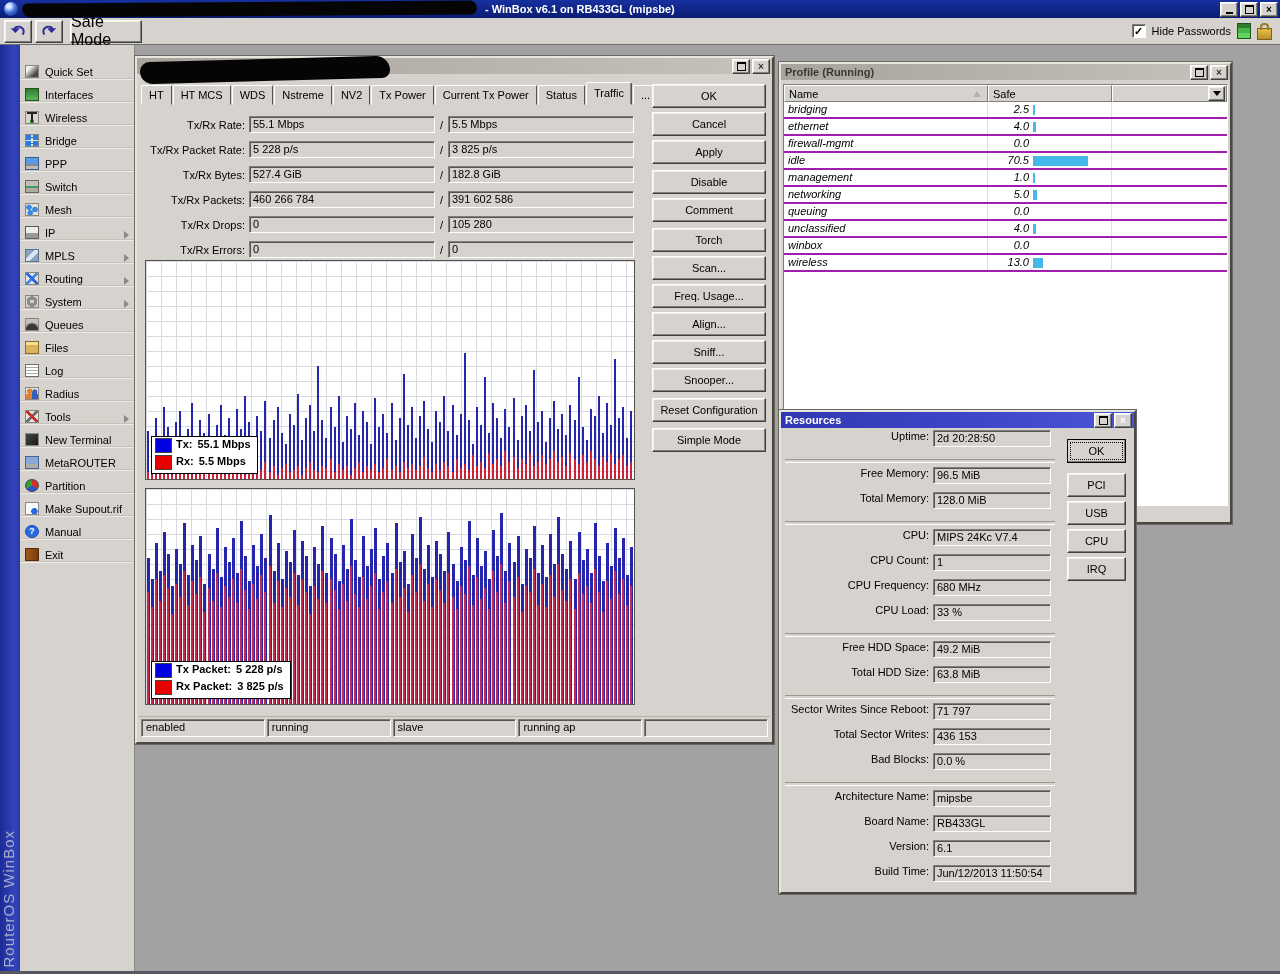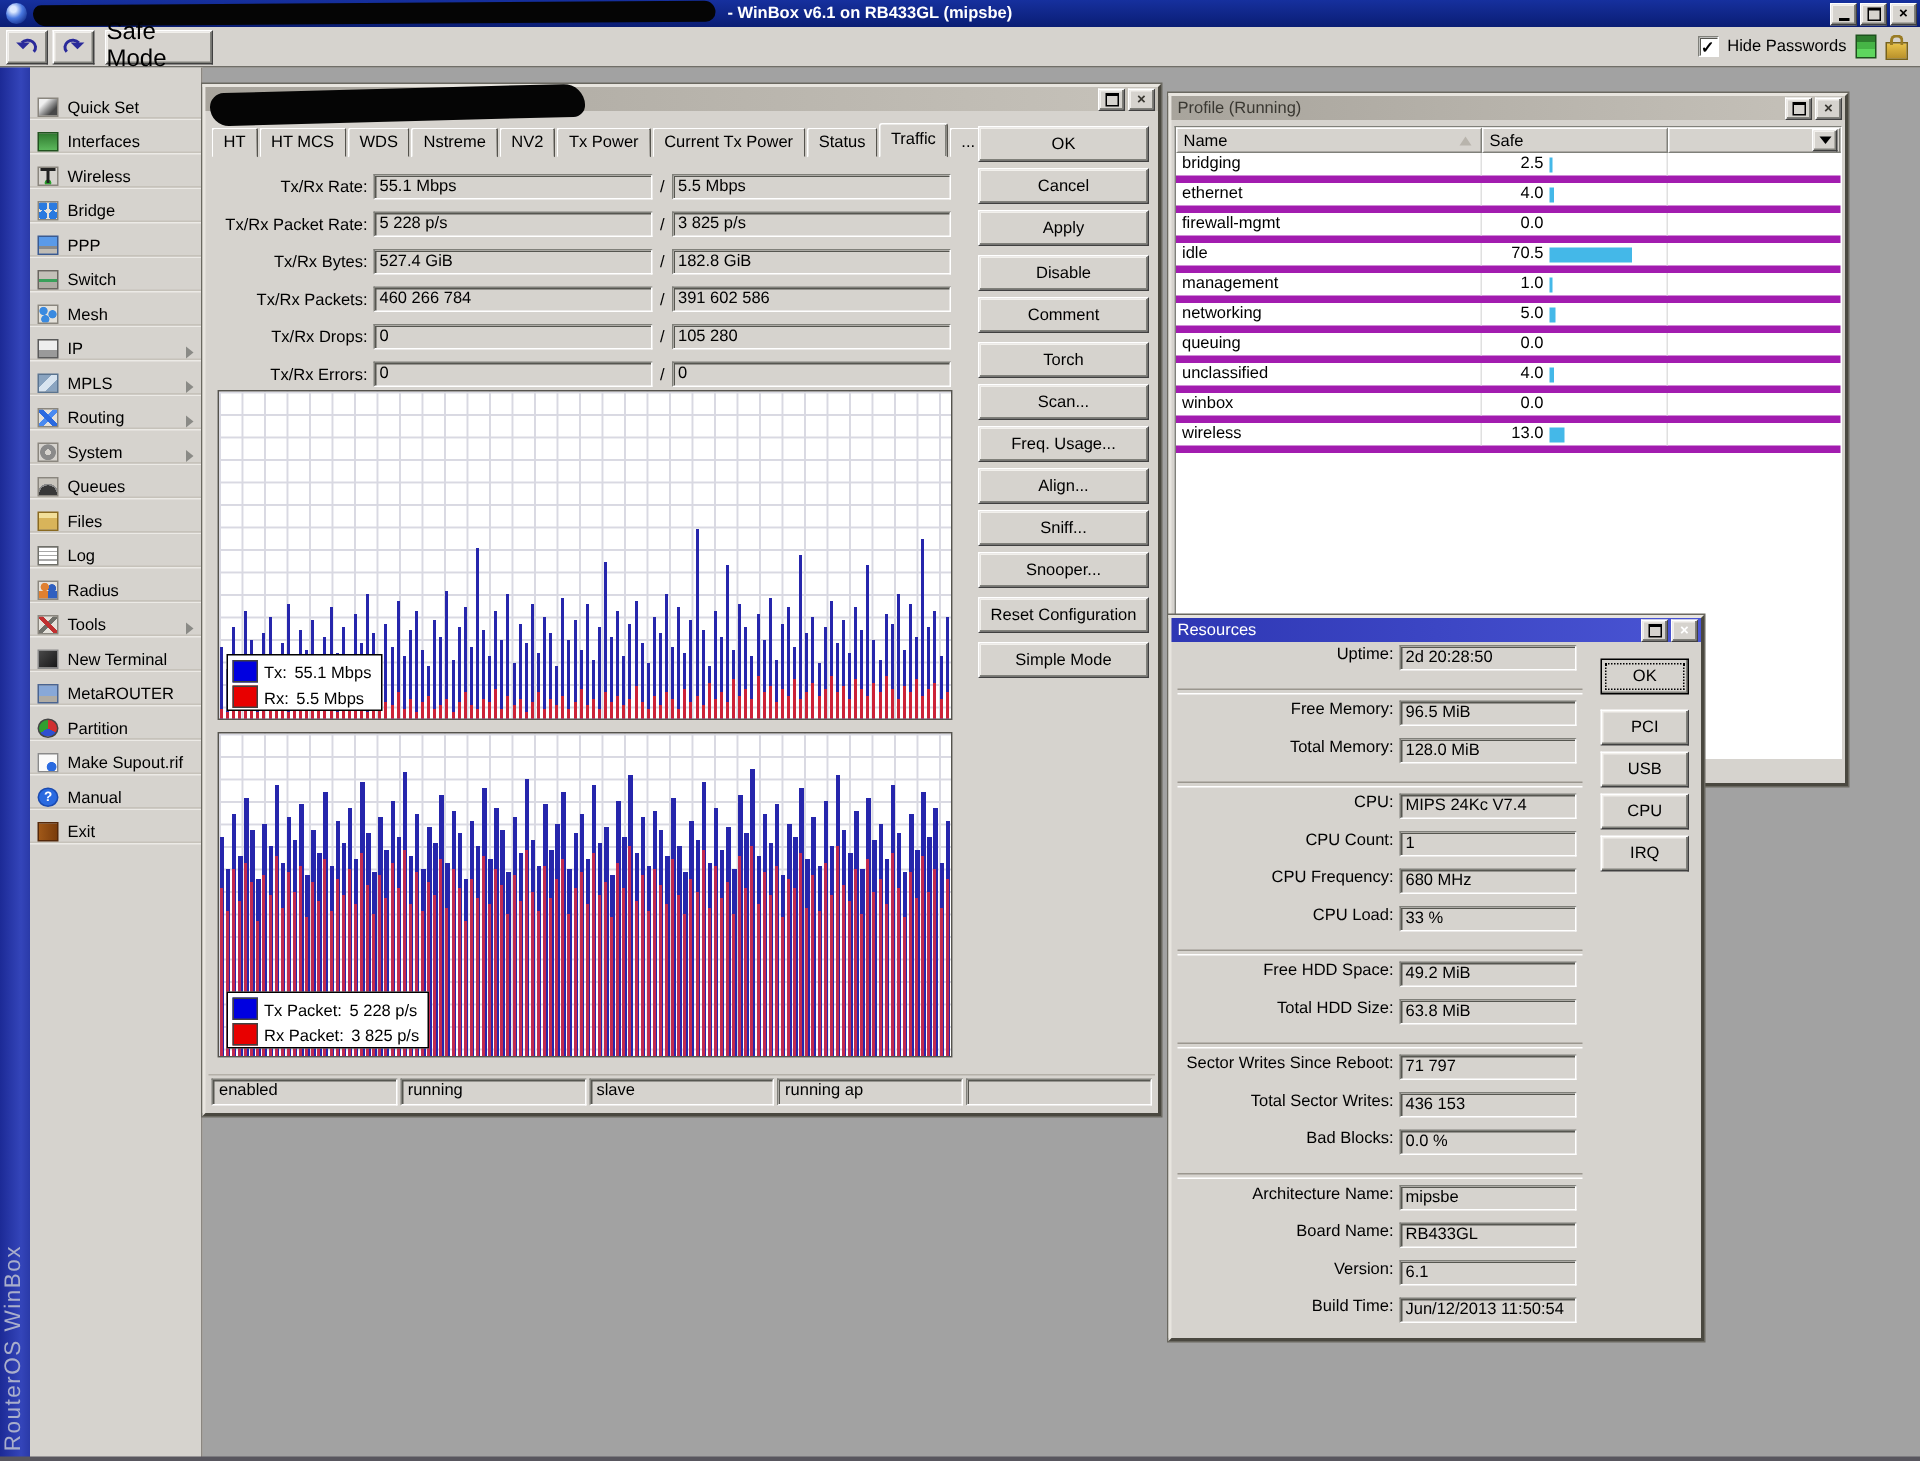--- a/index.html
+++ b/index.html
@@ -6,21 +6,21 @@
   #screen{position:relative;width:1280px;height:974px;overflow:hidden;
     font-family:"Liberation Sans",sans-serif;font-size:11px;color:#000;background:#a2a2a2;padding-left:39px;}
   
   .btn3d{background:#d6d3ce;border:1px solid;border-color:#ffffff #404040 #404040 #ffffff;
     box-shadow:inset -1px -1px 0 #80807a,inset 1px 1px 0 #f2f0ec;display:flex;align-items:center;justify-content:center;cursor:default;}
   .sunken{background:#d6d3ce;border:1px solid;border-color:#80807a #ffffff #ffffff #80807a;
     box-shadow:inset 1px 1px 0 #565650;}
   .win{position:absolute;background:#d6d3ce;border:2px solid;border-color:#e8e5df #4a4840 #4a4840 #e8e5df;
     box-shadow:0 0 0 1px #6a6860;}
   .tbar{height:16px;display:flex;align-items:center;padding:0 2px;position:relative;}
-  .tbar .t-text{font-weight:normal;padding-left:2px;white-space:nowrap;}
+  .tbar .t-text{font-weight:bold;padding-left:2px;white-space:nowrap;}
   .tbar-grey{background:linear-gradient(90deg,#a8a49c,#c6c2ba);color:#3a3832;}
   .tbar-blue{background:linear-gradient(90deg,#2e37b4,#4a55d4);color:#fff;}
   .wbtns{margin-left:auto;display:flex;gap:2px;}
   .wbtn{width:16px;height:13px;font-size:10px;font-weight:bold;line-height:11px;}
   .g-restore{width:7px;height:6px;border:1px solid #000;border-top-width:2px;display:block;}
   .g-min{width:7px;height:2px;background:#000;display:block;margin-top:7px;}
   
   #apptitle{position:absolute;left:0;top:0;width:1280px;height:18px;
     background:linear-gradient(#16309e,#0a1d74);color:#fff;font-weight:bold;display:flex;align-items:center;padding:0 2px;box-sizing:border-box;}
   .app-icon{width:14px;height:14px;border-radius:50%;margin:0 4px 0 2px;
@@ -88,38 +88,38 @@
   #dlgbtns{position:absolute;left:515px;top:26px;width:112px;}
   .dbtn{width:112px;height:22px;margin-bottom:4px;font-size:11px;}
   .dgroup{margin-bottom:6px;}
   .chart{position:absolute;left:8px;width:490px;background:#fff;border:1px solid #55534d;box-sizing:border-box;
     background-image:linear-gradient(#d9d9e2 1px,transparent 1px),linear-gradient(90deg,#d9d9e2 1px,transparent 1px);
     background-size:15px 15px;}
   #chart1{top:202px;height:220px;}
   #chart2{top:430px;height:217px;}
   .chart svg{position:absolute;left:0;top:0;width:100%;height:100%;}
   .legend{position:absolute;left:5px;bottom:5px;background:#fff;border:1px solid #000;padding:1px 6px 1px 3px;z-index:3;}
-  .lrow{display:flex;align-items:flex-end;height:17px;white-space:nowrap;}
+  .lrow{display:flex;align-items:flex-start;height:17px;white-space:nowrap;font-weight:bold;}
   .lswatch{width:15px;height:13px;border:1px solid #404040;margin-right:4px;flex:none;}
   .llabel{margin-right:5px;}
   #statusrow{position:absolute;left:2px;right:2px;bottom:4px;height:22px;display:flex;gap:2px;padding:2px;box-sizing:border-box;border-top:1px solid #b4b0a8;}
   .scell{flex:1;height:16px;line-height:15px;padding:0 4px;}
   
   #profile{left:779px;top:62px;width:449px;height:458px;}
   #ptable{position:absolute;left:2px;top:20px;right:2px;bottom:16px;background:#fff;border:1px solid;border-color:#80807a #fff #fff #80807a;}
   #phead{display:flex;height:17px;}
   .th{background:#d6d3ce;border:1px solid;border-color:#fff #80807a #80807a #fff;box-sizing:border-box;
     display:flex;align-items:center;padding:0 4px;font-size:11px;}
   .th-name{width:204px;}
   .th-usage{width:124px;}
   .th-rest{flex:1;justify-content:flex-end;padding-right:1px;}
   .sort-tri{width:0;height:0;border-left:4px solid transparent;border-right:4px solid transparent;border-bottom:6px solid #b8b4ac;margin-left:auto;margin-right:2px;}
   .ddbtn{width:15px;height:13px;}
   .dd-tri{width:0;height:0;border-left:4px solid transparent;border-right:4px solid transparent;border-top:5px solid #000;}
-  .prow{display:flex;height:15px;border-bottom:5px solid #a21caf;align-items:center;}
+  .prow{display:flex;height:15px;border-bottom:2px solid #a21caf;align-items:center;font-style:italic;}
   .pc-name{width:204px;padding-left:4px;box-sizing:border-box;border-right:1px solid #e0e0e0;height:15px;line-height:15px;}
   .pc-usage{width:124px;position:relative;height:15px;border-right:1px solid #e0e0e0;box-sizing:border-box;}
   .pc-val{position:absolute;right:82px;top:0;height:15px;line-height:15px;}
   .pc-bar{position:absolute;left:45px;top:3px;height:10px;background:#44b8e8;}
   #pfoot{position:absolute;left:2px;bottom:2px;right:2px;height:13px;background:#d6d3ce;}
   
   #res{left:779px;top:410px;width:353px;height:480px;}
   #resrows{position:absolute;left:4px;top:18px;width:270px;}
   .rrow{height:25px;display:flex;align-items:flex-start;}
   .rlabel{width:144px;text-align:right;padding-right:4px;flex:none;white-space:nowrap;}

